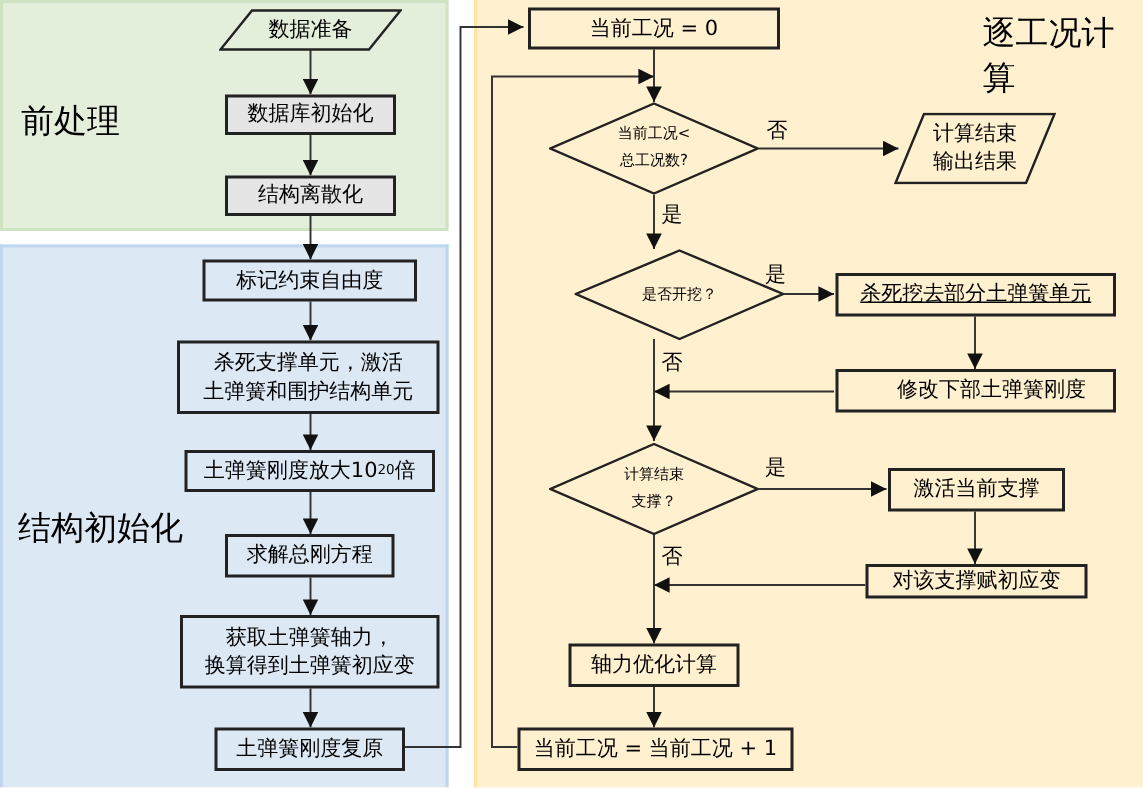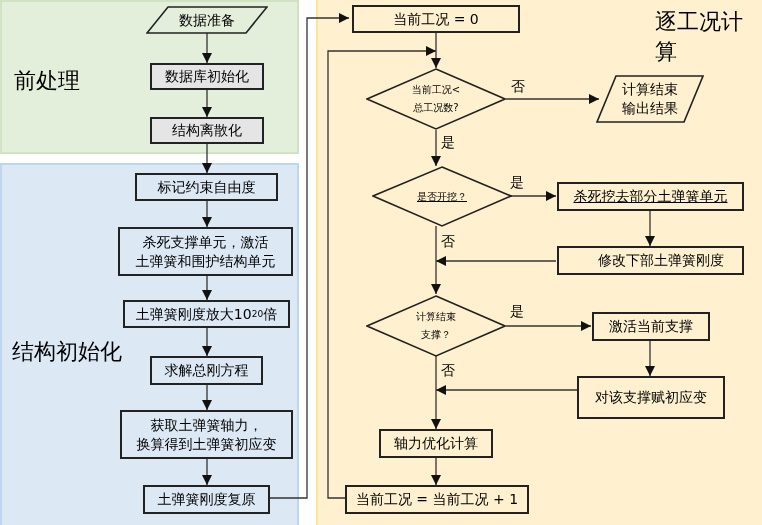--- a/index.html
+++ b/index.html
@@ -101,40 +101,40 @@
 </div>
 
 <div class="para" style="left:596px;top:75px;width:108px;height:48px;">
   <svg width="108" height="48">
       <polygon points="20,1 107,1 88,47 1,47" fill="#fff1cf" stroke="#222" stroke-width="1.6"></polygon>
     </svg>
   <span>计算结束
 输出结果</span>
 </div>
 
-<div class="dia" style="left:372px;top:166px;width:140px;height:61px;text-decoration:underline;">
+<div class="dia" style="left:383px;top:166px;width:140px;height:61px;">
   <svg width="140" height="61">
       <polygon points="70,1 139,30 70,60 1,30" fill="#fff1cf" stroke="#222" stroke-width="1.6"></polygon>
     </svg>
   <span>是否开挖？</span>
 </div>
 
 <div class="box" style="left:557px;top:182px;width:187px;height:29px;text-decoration:underline;">杀死挖去部分土弹簧单元</div>
 <div class="box" style="left:557px;top:246px;width:187px;height:29px;padding-left:21px;">修改下部土弹簧刚度</div>
 
 <div class="dia" style="left:366px;top:295px;width:140px;height:62px;">
   <svg width="140" height="62">
       <polygon points="70,1 139,31 70,61 1,31" fill="#fff1cf" stroke="#222" stroke-width="1.6"></polygon>
     </svg>
   <span>计算结束
 支撑？</span>
 </div>
 
 <div class="box" style="left:592px;top:312px;width:118px;height:29px;">激活当前支撑</div>
-<div class="box" style="left:577px;top:376px;width:148px;height:43px;">对该支撑赋初应变</div>
+<div class="box" style="left:577px;top:376px;width:148px;height:23px;">对该支撑赋初应变</div>
 <div class="box" style="left:379px;top:429px;width:114px;height:29px;">轴力优化计算</div>
 <div class="box" style="left:345px;top:485px;width:184px;height:29px;">当前工况 = 当前工况 + 1</div>
 
 <div class="lbl" style="left:511px;top:78px;">否</div>
 <div class="lbl" style="left:441px;top:134px;">是</div>
 <div class="lbl" style="left:510px;top:174px;">是</div>
 <div class="lbl" style="left:441px;top:233px;">否</div>
 <div class="lbl" style="left:510px;top:303px;">是</div>
 <div class="lbl" style="left:441px;top:362px;">否</div>
 

